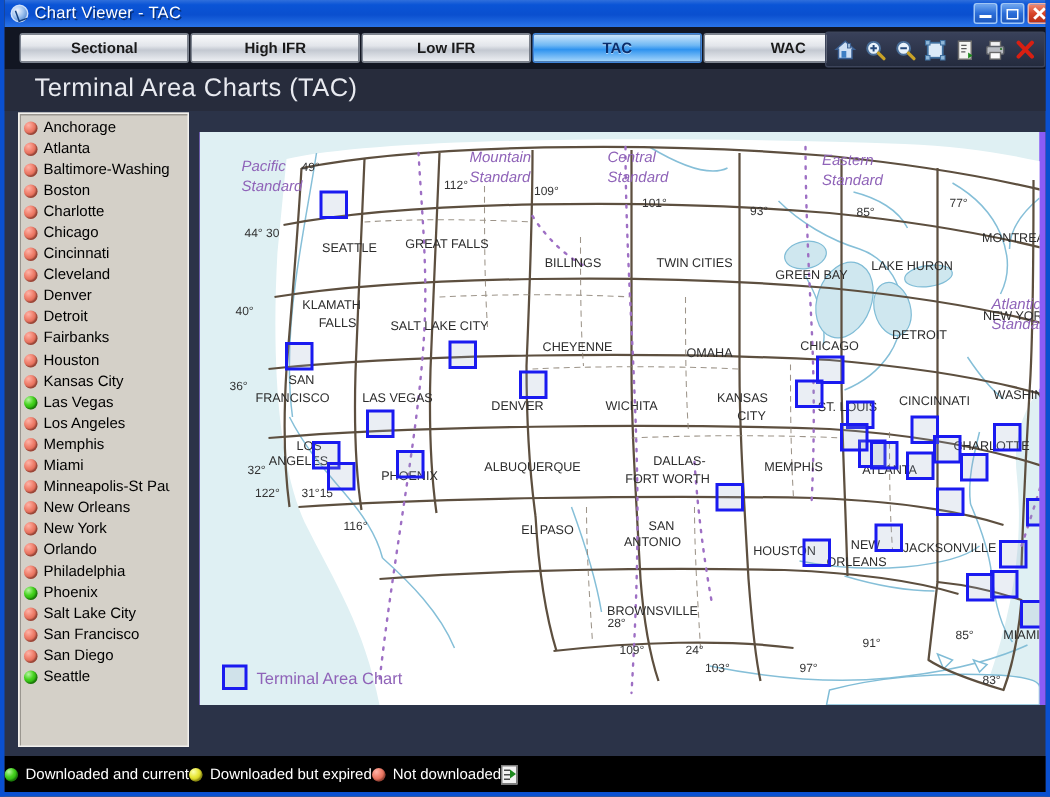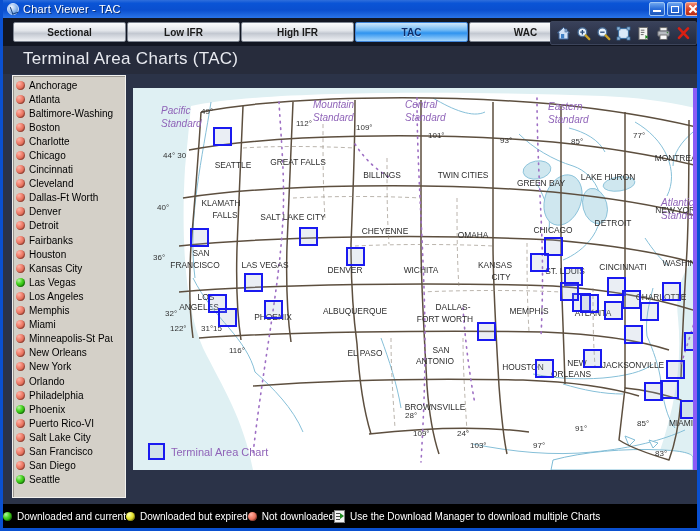--- a/index.html
+++ b/index.html
@@ -111,22 +111,22 @@
       <div class="tb-btn close">
           <i class="a"></i>
           <i class="b"></i>
         </div>
     </div>
   </div>
 
   <div class="tabstrip">
     <div class="tabs">
       <div class="tab">Sectional</div>
+      <div class="tab">High IFR</div>
       <div class="tab">Low IFR</div>
-      <div class="tab">High IFR</div>
       <div class="tab active">TAC</div>
       <div class="tab">WAC</div>
     </div>
 
     <div class="toolbar">
       <span class="tbi">
         <svg viewBox="0 0 15 15" width="15" height="15">
           <path d="M7.5 1.5 L1.5 6.8 L3 6.8 L3 13 L12 13 L12 6.8 L13.5 6.8 Z" fill="#cfe0f5" stroke="#3a5f92" stroke-width="1"></path>
           <rect x="5" y="8" width="3.2" height="4.5" fill="#3f7fc4"></rect>
           <rect x="9" y="3" width="2" height="3" fill="#9db9d8" stroke="#3a5f92" stroke-width=".6"></rect>
@@ -210,24 +210,20 @@
       <div class="city">
         <span class="dot red"></span>
         <span>Cincinnati</span>
       </div>
       <div class="city">
         <span class="dot red"></span>
         <span>Cleveland</span>
       </div>
       <div class="city">
         <span class="dot red"></span>
-        <span>Dallas-Ft Worth</span>
-      </div>
-      <div class="city">
-        <span class="dot red"></span>
         <span>Denver</span>
       </div>
       <div class="city">
         <span class="dot red"></span>
         <span>Detroit</span>
       </div>
       <div class="city">
         <span class="dot red"></span>
         <span>Fairbanks</span>
       </div>
@@ -271,24 +267,20 @@
         <span class="dot red"></span>
         <span>Orlando</span>
       </div>
       <div class="city">
         <span class="dot red"></span>
         <span>Philadelphia</span>
       </div>
       <div class="city">
         <span class="dot green"></span>
         <span>Phoenix</span>
-      </div>
-      <div class="city">
-        <span class="dot red"></span>
-        <span>Puerto Rico-VI</span>
       </div>
       <div class="city">
         <span class="dot red"></span>
         <span>Salt Lake City</span>
       </div>
       <div class="city">
         <span class="dot red"></span>
         <span>San Francisco</span>
       </div>
       <div class="city">
@@ -551,17 +543,16 @@
     <div class="st">
       <span class="dot yellow"></span>
       <span>Downloaded but expired</span>
     </div>
     <div class="st">
       <span class="dot red"></span>
       <span>Not downloaded</span>
     </div>
     <div class="st">
       <span class="dlicon"></span>
-      <span>Use the Download Manager to download multiple Charts</span>
     </div>
   </div>
 
 </div>
 
 </body></html>

